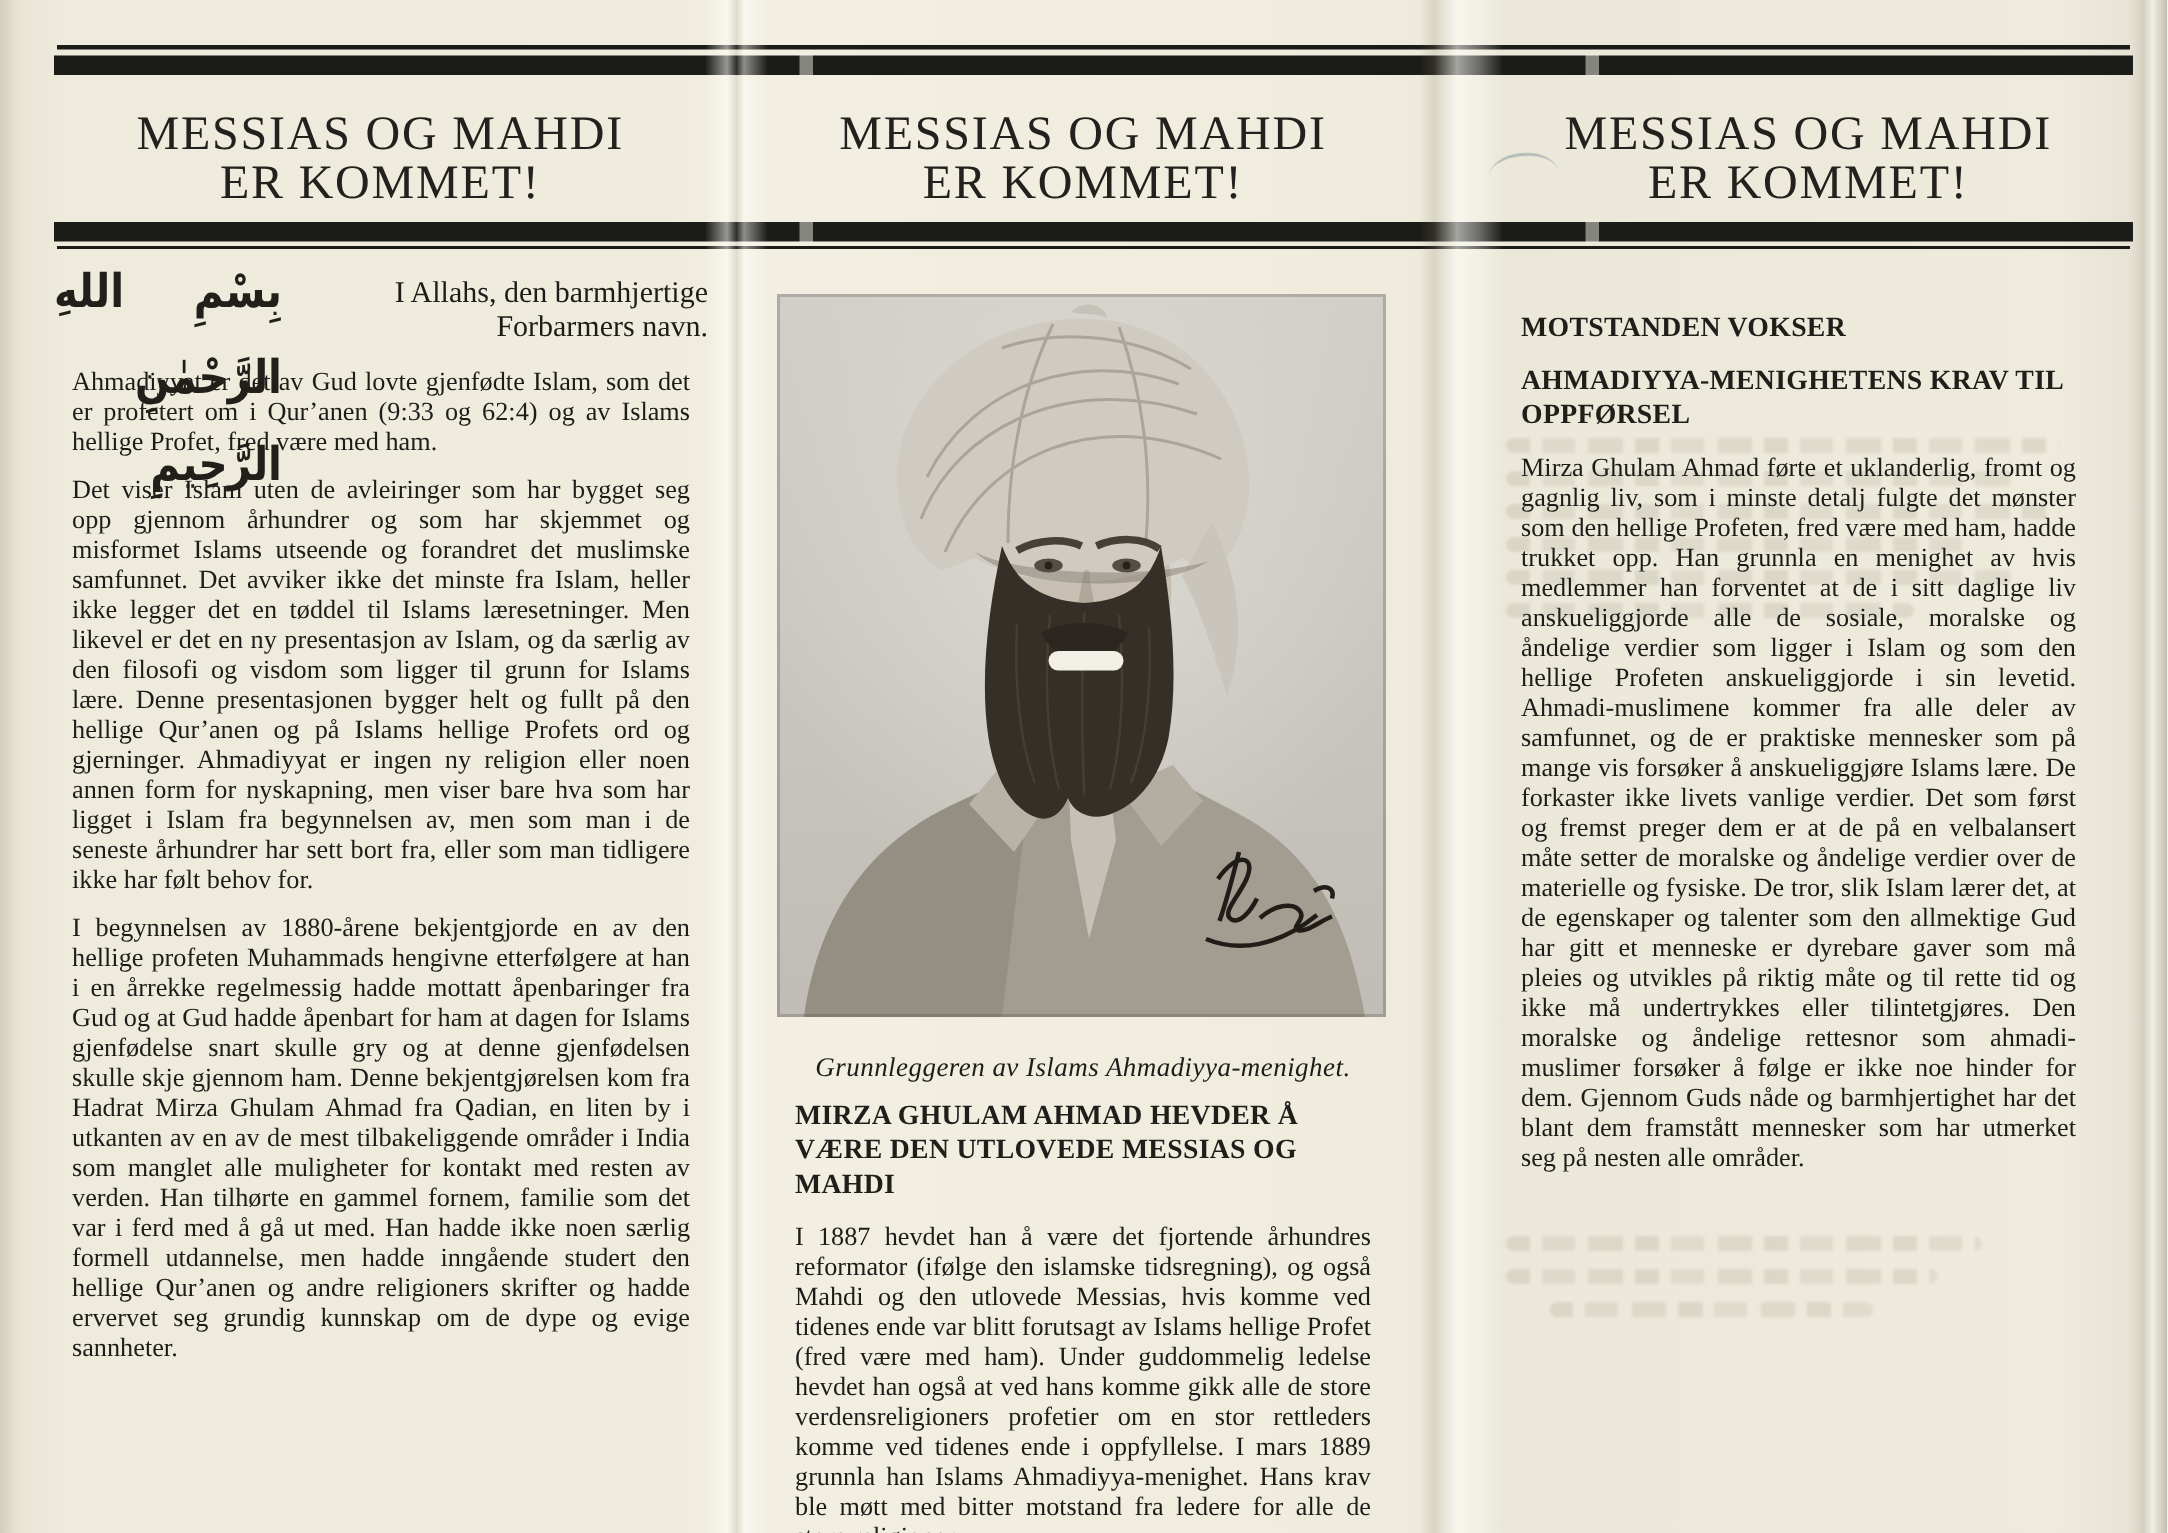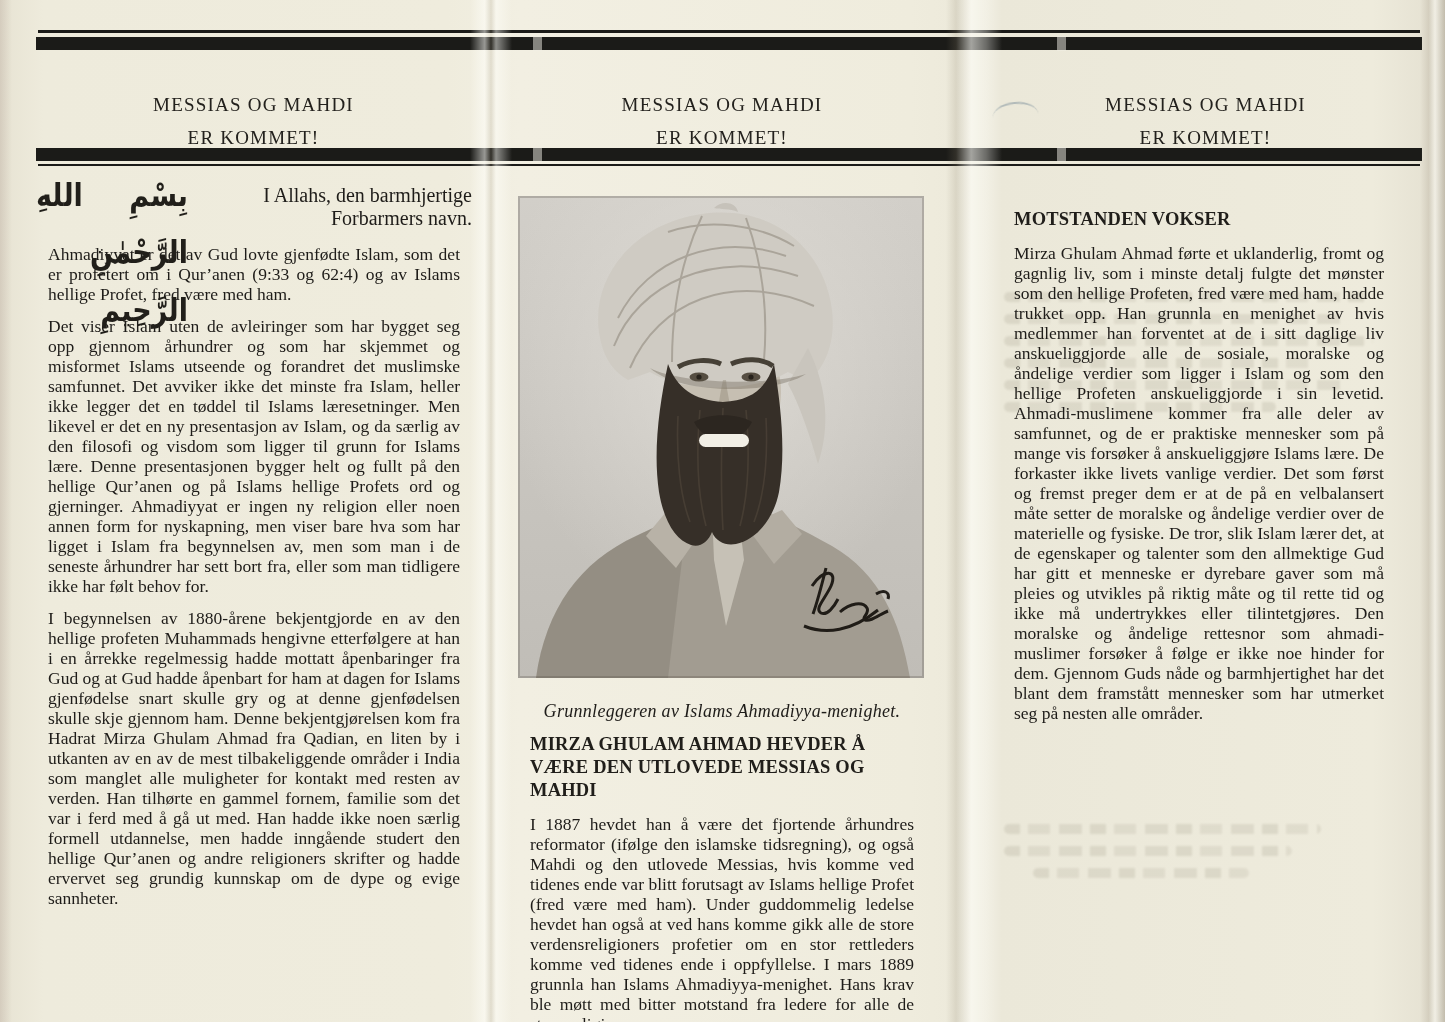--- a/index.html
+++ b/index.html
@@ -9,21 +9,21 @@
         background:linear-gradient(90deg,#e7e3d3 0,#eeebdc 3%,#efecdd 31%,#f2efe2 36%,
                    #efecdd 63%,#ebe8d9 69%,#eeebdc 95%,#e3dfd0 100%);}
   
   .rule{position:absolute;background:#1b1b18;}
   .rule-top-thin{left:38px;top:30px;width:1382px;height:3px;}
   .rule-top-thick{left:36px;top:37px;width:1386px;height:13px;}
   .rule-mid-thick{left:36px;top:148px;width:1386px;height:13px;}
   .rule-mid-thin{left:38px;top:164px;width:1382px;height:2px;}
   .bar-nick{position:absolute;background:rgba(242,239,229,.5);width:9px;}
   
-  .panel-header{position:absolute;top:88px;text-align:center;font-size:19px;
+  .panel-header{position:absolute;top:72px;text-align:center;font-size:32px;
                 line-height:33px;letter-spacing:1.2px;color:#23211d;}
   .ph-left{left:35px;width:437px;}
   .ph-mid{left:508px;width:428px;}
   .ph-right{left:998px;width:415px;}
   
   .col{position:absolute;font-size:17.5px;line-height:20px;text-align:justify;z-index:2;}
   .col-left{left:36px;top:178px;width:436px;}
   .col-mid{left:518px;top:196px;width:408px;}
   .col-right{left:1002px;top:196px;width:394px;}
   .col p{margin:12px;}
@@ -190,20 +190,21 @@
       </g>
       <rect x="1" y="1" width="404" height="480" fill="none" stroke="rgba(85,80,68,.28)" stroke-width="2"></rect>
     </svg>
     <div class="caption">Grunnleggeren av Islams Ahmadiyya-menighet.</div>
     <p class="sec-h mid-h">MIRZA GHULAM AHMAD HEVDER Å VÆRE DEN UTLOVEDE MESSIAS OG MAHDI</p>
     <p class="mt-p">I 1887 hevdet han å være det fjortende århundres reformator (ifølge den islamske tidsregning), og også Mahdi og den utlovede Messias, hvis komme ved tidenes ende var blitt forutsagt av Islams hellige Profet (fred være med ham). Under guddommelig ledelse hevdet han også at ved hans komme gikk alle de store verdensreligioners profetier om en stor rettleders komme ved tidenes ende i oppfyllelse. I mars 1889 grunnla han Islams Ahmadiyya-menighet. Hans krav ble møtt med bitter motstand fra ledere for alle de store religioner.</p>
   </div>
 
   <div class="col col-right">
     <p class="sec-h">MOTSTANDEN VOKSER</p>
+    <p class="sec-h right-h2">AHMADIYYA-MENIGHETENS KRAV TIL OPPFØRSEL</p>
     <p class="mt-p">Mirza Ghulam Ahmad førte et uklanderlig, fromt og gagnlig liv, som i minste detalj fulgte det mønster som den hellige Profeten, fred være med ham, hadde trukket opp. Han grunnla en menighet av hvis medlemmer han forventet at de i sitt daglige liv anskueliggjorde alle de sosiale, moralske og åndelige verdier som ligger i Islam og som den hellige Profeten anskueliggjorde i sin levetid. Ahmadi-muslimene kommer fra alle deler av samfunnet, og de er praktiske mennesker som på mange vis forsøker å anskueliggjøre Islams lære. De forkaster ikke livets vanlige verdier. Det som først og fremst preger dem er at de på en velbalansert måte setter de moralske og åndelige verdier over de materielle og fysiske. De tror, slik Islam lærer det, at de egenskaper og talenter som den allmektige Gud har gitt et menneske er dyrebare gaver som må pleies og utvikles på riktig måte og til rette tid og ikke må undertrykkes eller tilintetgjøres. Den moralske og åndelige rettesnor som ahmadi-muslimer forsøker å følge er ikke noe hinder for dem. Gjennom Guds nåde og barmhjertighet har det blant dem framstått mennesker som har utmerket seg på nesten alle områder.</p>
   </div>
 
   <div class="fold fold-1"></div>
   <div class="fold fold-2"></div>
   <div class="fold edge-right"></div>
   <div class="fold edge-left"></div>
 
 </div>
 

